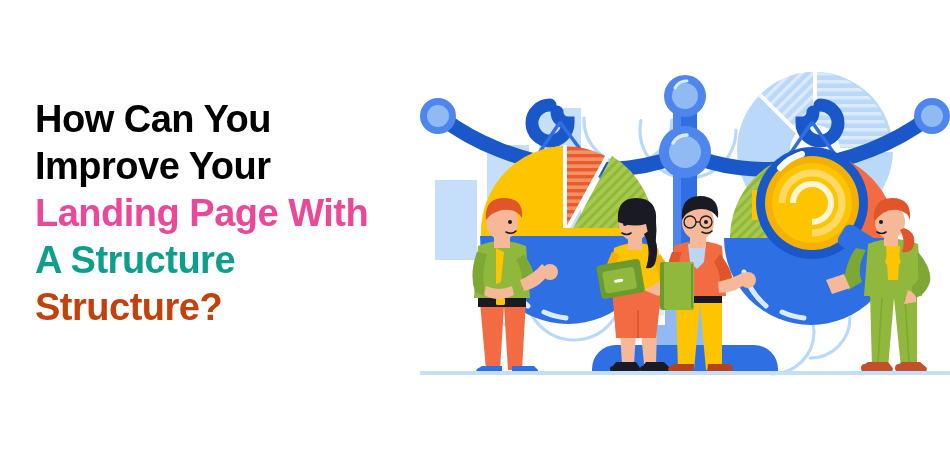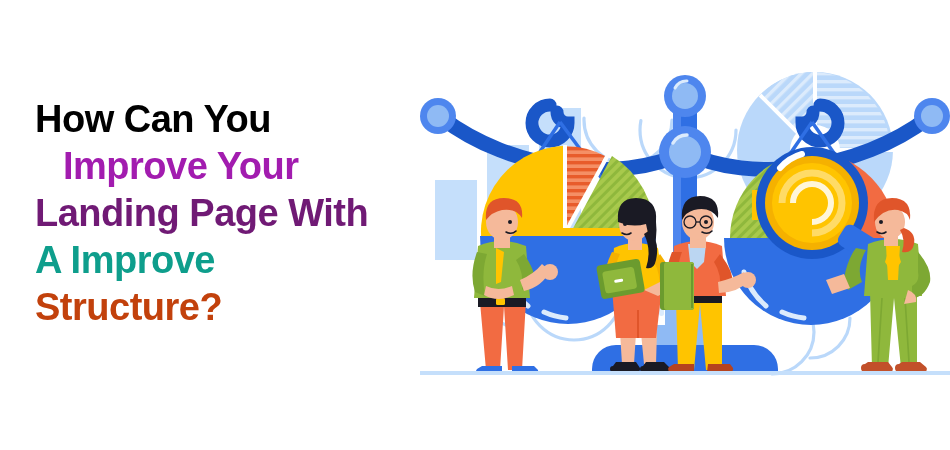--- a/index.html
+++ b/index.html
@@ -43,23 +43,23 @@
   }
   #illustration svg{display:block;width:530px;height:450px;}
 </style>
 </head>
 <body>
 
 <div id="banner">
 
   <div id="headline-block">
     <h1 class="headline line-dark" style="color: rgb(0, 0, 0);">How Can You</h1>
-    <h1 class="headline line-dark" style="color: #a21caf; margin-left: 28px;">Improve Your</h1>
-    <h1 class="headline line-accent" style="color: #701a75;">Landing Page With</h1>
-    <h1 class="headline line-accent" style="color: rgb(14, 158, 140);">A Improve</h1>
+    <h1 class="headline line-dark" style="color: #000000;">Improve Your</h1>
+    <h1 class="headline line-accent" style="color: #ec4899;">Landing Page With</h1>
+    <h1 class="headline line-accent" style="color: rgb(14, 158, 140);">A Structure</h1>
     <h1 class="headline line-accent" style="color: #c2410c;">Structure?</h1>
   </div>
 
   <div id="illustration">
   <svg viewBox="0 0 530 450" xmlns="http://www.w3.org/2000/svg">
     <defs>
 
       <pattern id="pGreenDiag" width="7" height="7" patternTransform="rotate(45)" patternUnits="userSpaceOnUse">
         <rect width="7" height="7" fill="#A8C94C"></rect>
         <rect width="3" height="7" fill="#8FB83C"></rect>

